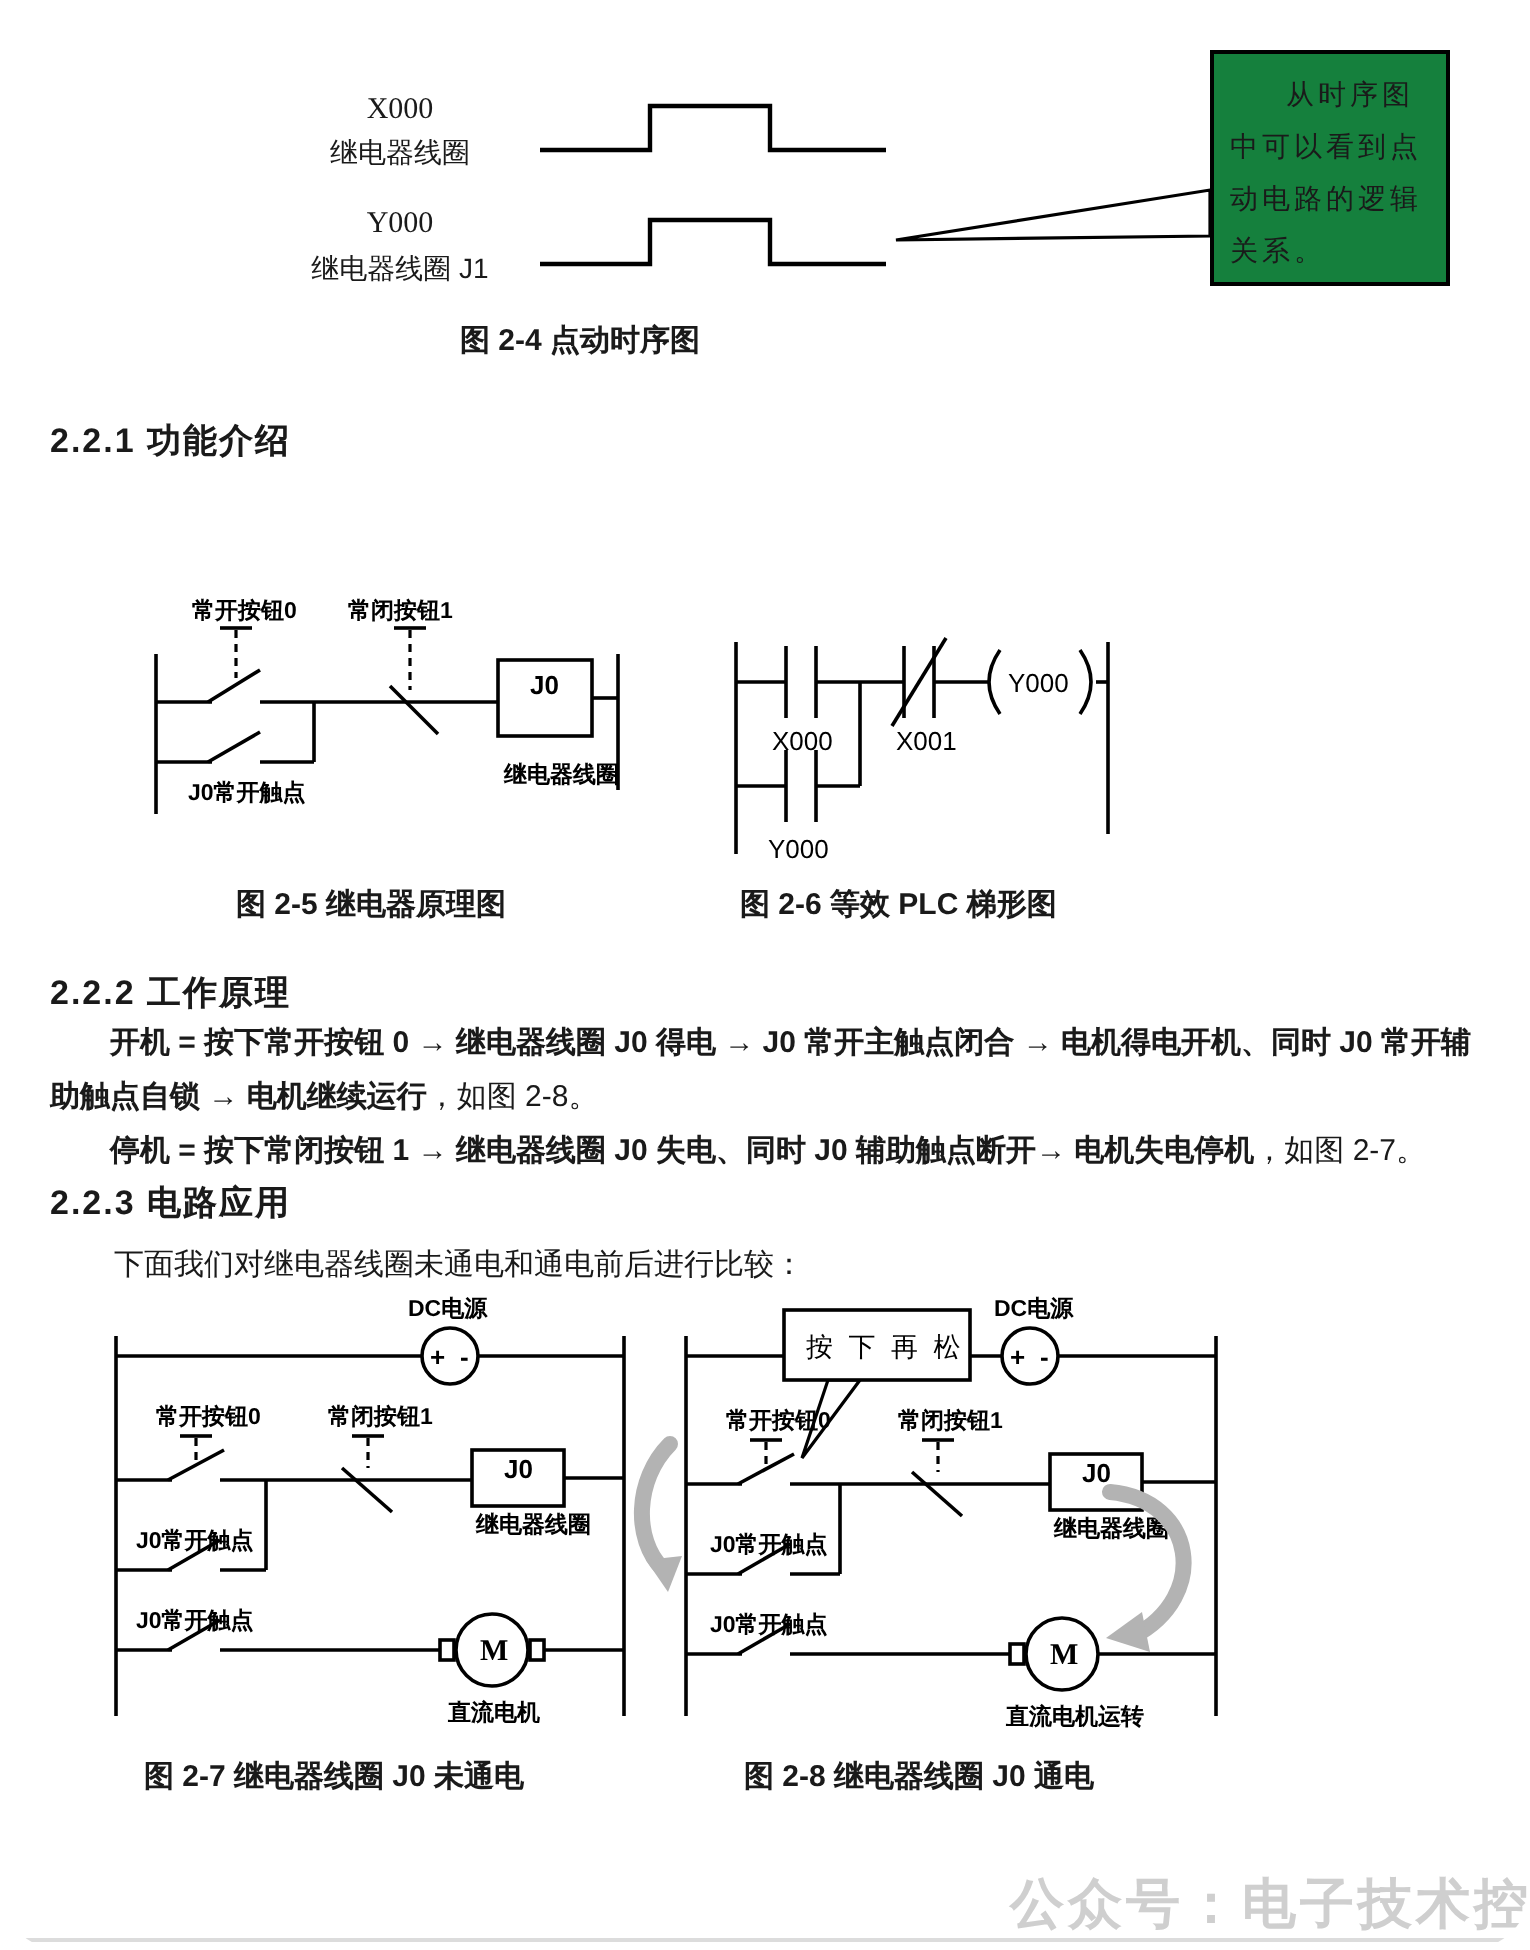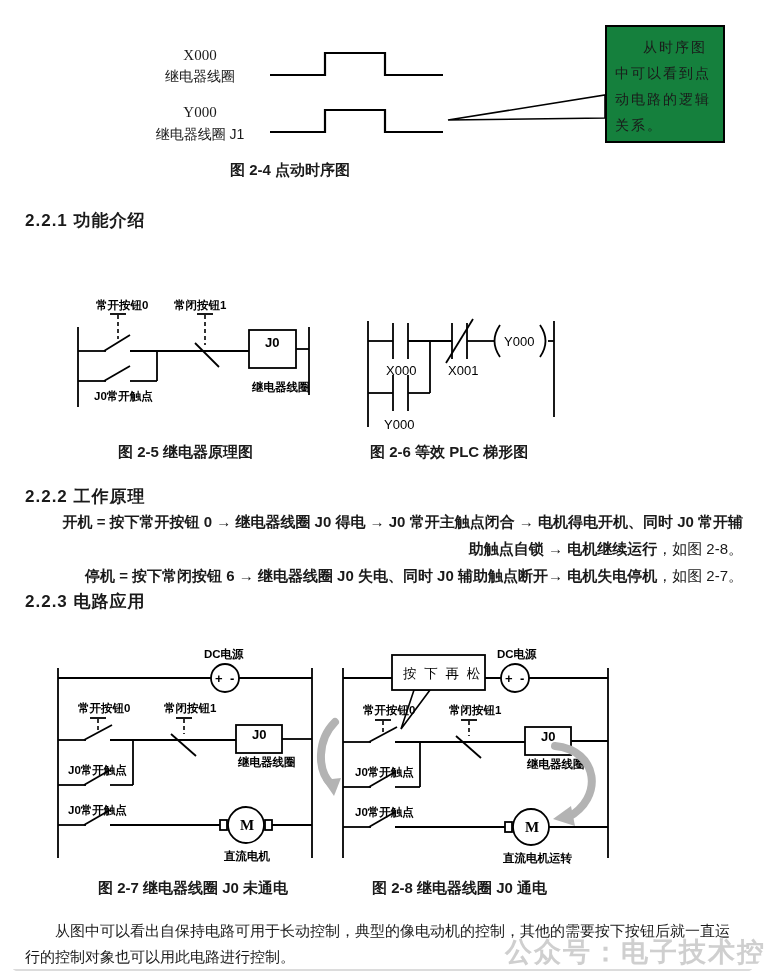--- a/index.html
+++ b/index.html
@@ -8,21 +8,21 @@
   .abs{position:absolute;}
   .ctr{text-align:center;}
   .serif{font-family:"Liberation Serif","DejaVu Serif",serif;}
   .sig-name{font-size:15px;}
   .sig-desc{font-size:14px;}
   .callout-box{border:2px solid #000;background:#15803d;font-size:14px;line-height:26px;
                letter-spacing:2px;text-indent:2em;padding:7px 8px;box-sizing:border-box;}
   .caption{font-weight:bold;font-size:15px;white-space:nowrap;text-align:center;}
   .h2{font-weight:bold;font-size:17px;white-space:nowrap;letter-spacing:1px;}
   .body-text{font-size:15px;line-height:26px;}
-  .work-p{font-size:15px;line-height:27px;text-indent:2em;text-align:right;}
+  .work-p{font-size:15px;line-height:27px;text-indent:2em;}
   .work-main{font-weight:bold;}
   .work-ref{font-weight:normal;}
   .closing{font-size:15px;line-height:26px;text-indent:2em;}
   .wm{display:flex;align-items:center;gap:7px;color:#c7c7c7;font-size:27px;font-weight:bold;
       letter-spacing:2px;white-space:nowrap;overflow:hidden;opacity:.85;}
   .bottom-rule{background:#dcdcdc;}
   svg .wire{stroke:#000;stroke-width:1.8;fill:none;}
   svg .thick{stroke:#000;stroke-width:2.2;fill:none;}
   svg .dash{stroke:#000;stroke-width:1.6;fill:none;stroke-dasharray:4 3;}
   svg .box{fill:#fff;stroke:#000;stroke-width:1.8;}
@@ -110,23 +110,24 @@
   </svg>
 
   <div class="abs caption" style="left:118px;top:443px">图 2-5  继电器原理图</div>
   <div class="abs caption" style="left:370px;top:443px">图 2-6 等效 PLC 梯形图</div>
 
   <div class="abs h2" style="left:25px;top:485px">2.2.2 工作原理</div>
   <div class="abs work-p" style="left:25px;top:508px;width:718px">
     <span class="work-main">开机 = 按下常开按钮 0 → 继电器线圈 J0 得电 → J0 常开主触点闭合 → 电机得电开机、同时 J0 常开辅助触点自锁 → 电机继续运行</span><span class="work-ref">，如图 2-8。</span>
   </div>
   <div class="abs work-p" style="left:25px;top:562px;width:718px">
-    <span class="work-main">停机 = 按下常闭按钮 6 → 继电器线圈 J0 失电、同时 J0 辅助触点断开→ 电机失电停机</span><span class="work-ref">，如图 2-7。</span>
+    <span class="work-main">停机 = 按下常闭按钮 1 → 继电器线圈 J0 失电、同时 J0 辅助触点断开→ 电机失电停机</span><span class="work-ref">，如图 2-7。</span>
   </div>
   <div class="abs h2" style="left:25px;top:590px">2.2.3  电路应用</div>
+  <div class="abs body-text" style="left:57px;top:620px;width:690px">下面我们对继电器线圈未通电和通电前后进行比较：</div>
 
   <svg class="abs" style="left:40px;top:638px" width="290" height="240" viewBox="0 0 290 240">
     <line class="wire" x1="18" y1="30" x2="18" y2="220"></line>
     <line class="wire" x1="272" y1="30" x2="272" y2="220"></line>
 
     <line class="wire" x1="18" y1="40" x2="171" y2="40"></line>
     <circle class="box" cx="185" cy="40" r="14"></circle>
     <text class="sym" x="175" y="45">+</text>
     <text class="sym" x="190" y="45">-</text>
     <line class="wire" x1="199" y1="40" x2="272" y2="40"></line>
@@ -211,24 +212,23 @@
     <rect class="box" x="190" y="184" width="7" height="10"></rect>
     <circle class="box" cx="216" cy="189" r="18"></circle>
     <text class="motor" x="210" y="194">M</text>
     <line class="wire" x1="234" y1="189" x2="293" y2="189"></line>
 
     <path class="garrow" d="M 240 108 C 283 112 290 160 252 180"></path>
     <polygon class="ghead" points="256,168 260,188 238,181"></polygon>
     <text class="lbl" x="188" y="224">直流电机运转</text>
   </svg>
 
-  <div class="abs caption" style="left:98px;top:879px">图 2-7 继电器线圈 J0 未通电</div>
+  <div class="abs caption" style="left:72px;top:879px">图 2-7 继电器线圈 J0 未通电</div>
   <div class="abs caption" style="left:372px;top:879px">图 2-8 继电器线圈 J0 通电</div>
 
-  <div class="abs closing" style="left:25px;top:918px;width:718px">从图中可以看出自保持电路可用于长动控制，典型的像电动机的控制，其他的需要按下按钮后就一直运行的控制对象也可以用此电路进行控制。</div>
 
   <div class="abs wm" style="left:498px;top:930px;width:267px;height:44px">
     <svg width="38" height="34" viewBox="0 0 38 34">
       <ellipse cx="14" cy="13" rx="13" ry="11" fill="#9e9e9e"></ellipse>
       <polygon points="8,22 6,29 14,24" fill="#9e9e9e"></polygon>
       <ellipse cx="28" cy="21" rx="9.5" ry="8" fill="#9e9e9e"></ellipse>
       <polygon points="30,28 34,33 25,29" fill="#9e9e9e"></polygon>
       <circle cx="10" cy="11" r="1.7" fill="#fff"></circle>
       <circle cx="18" cy="11" r="1.7" fill="#fff"></circle>
       <circle cx="25" cy="20" r="1.4" fill="#fff"></circle>

